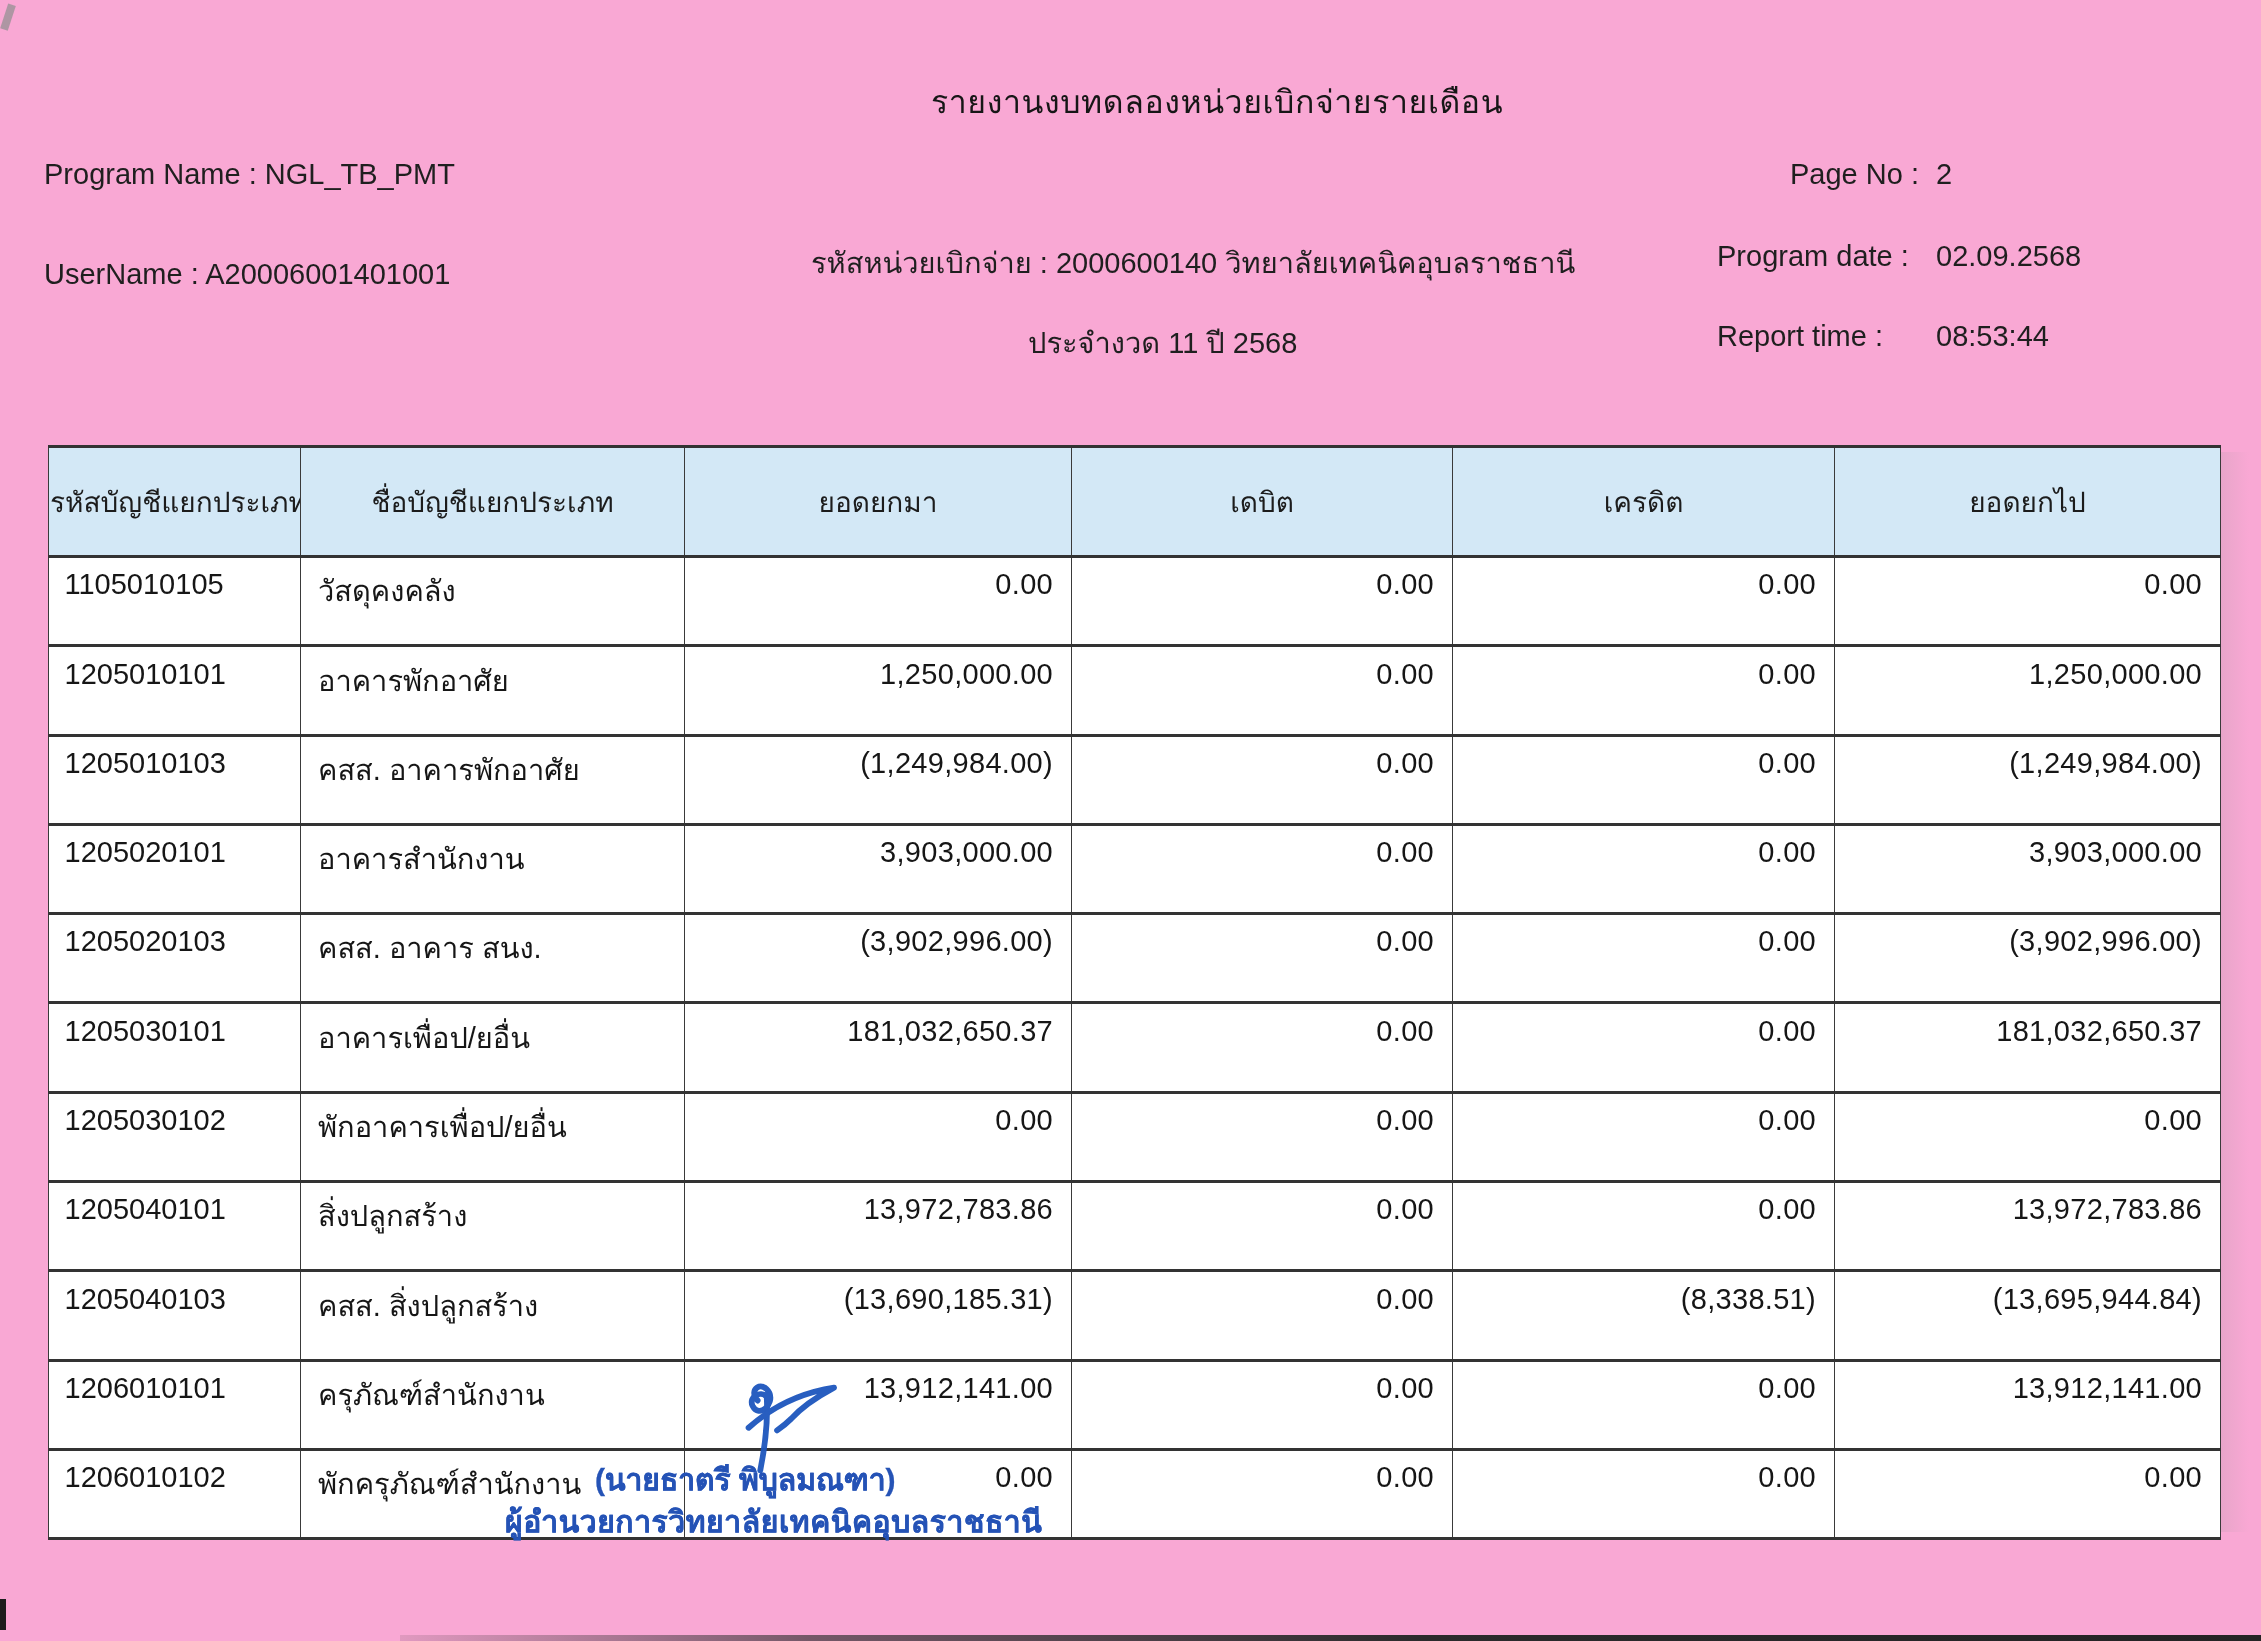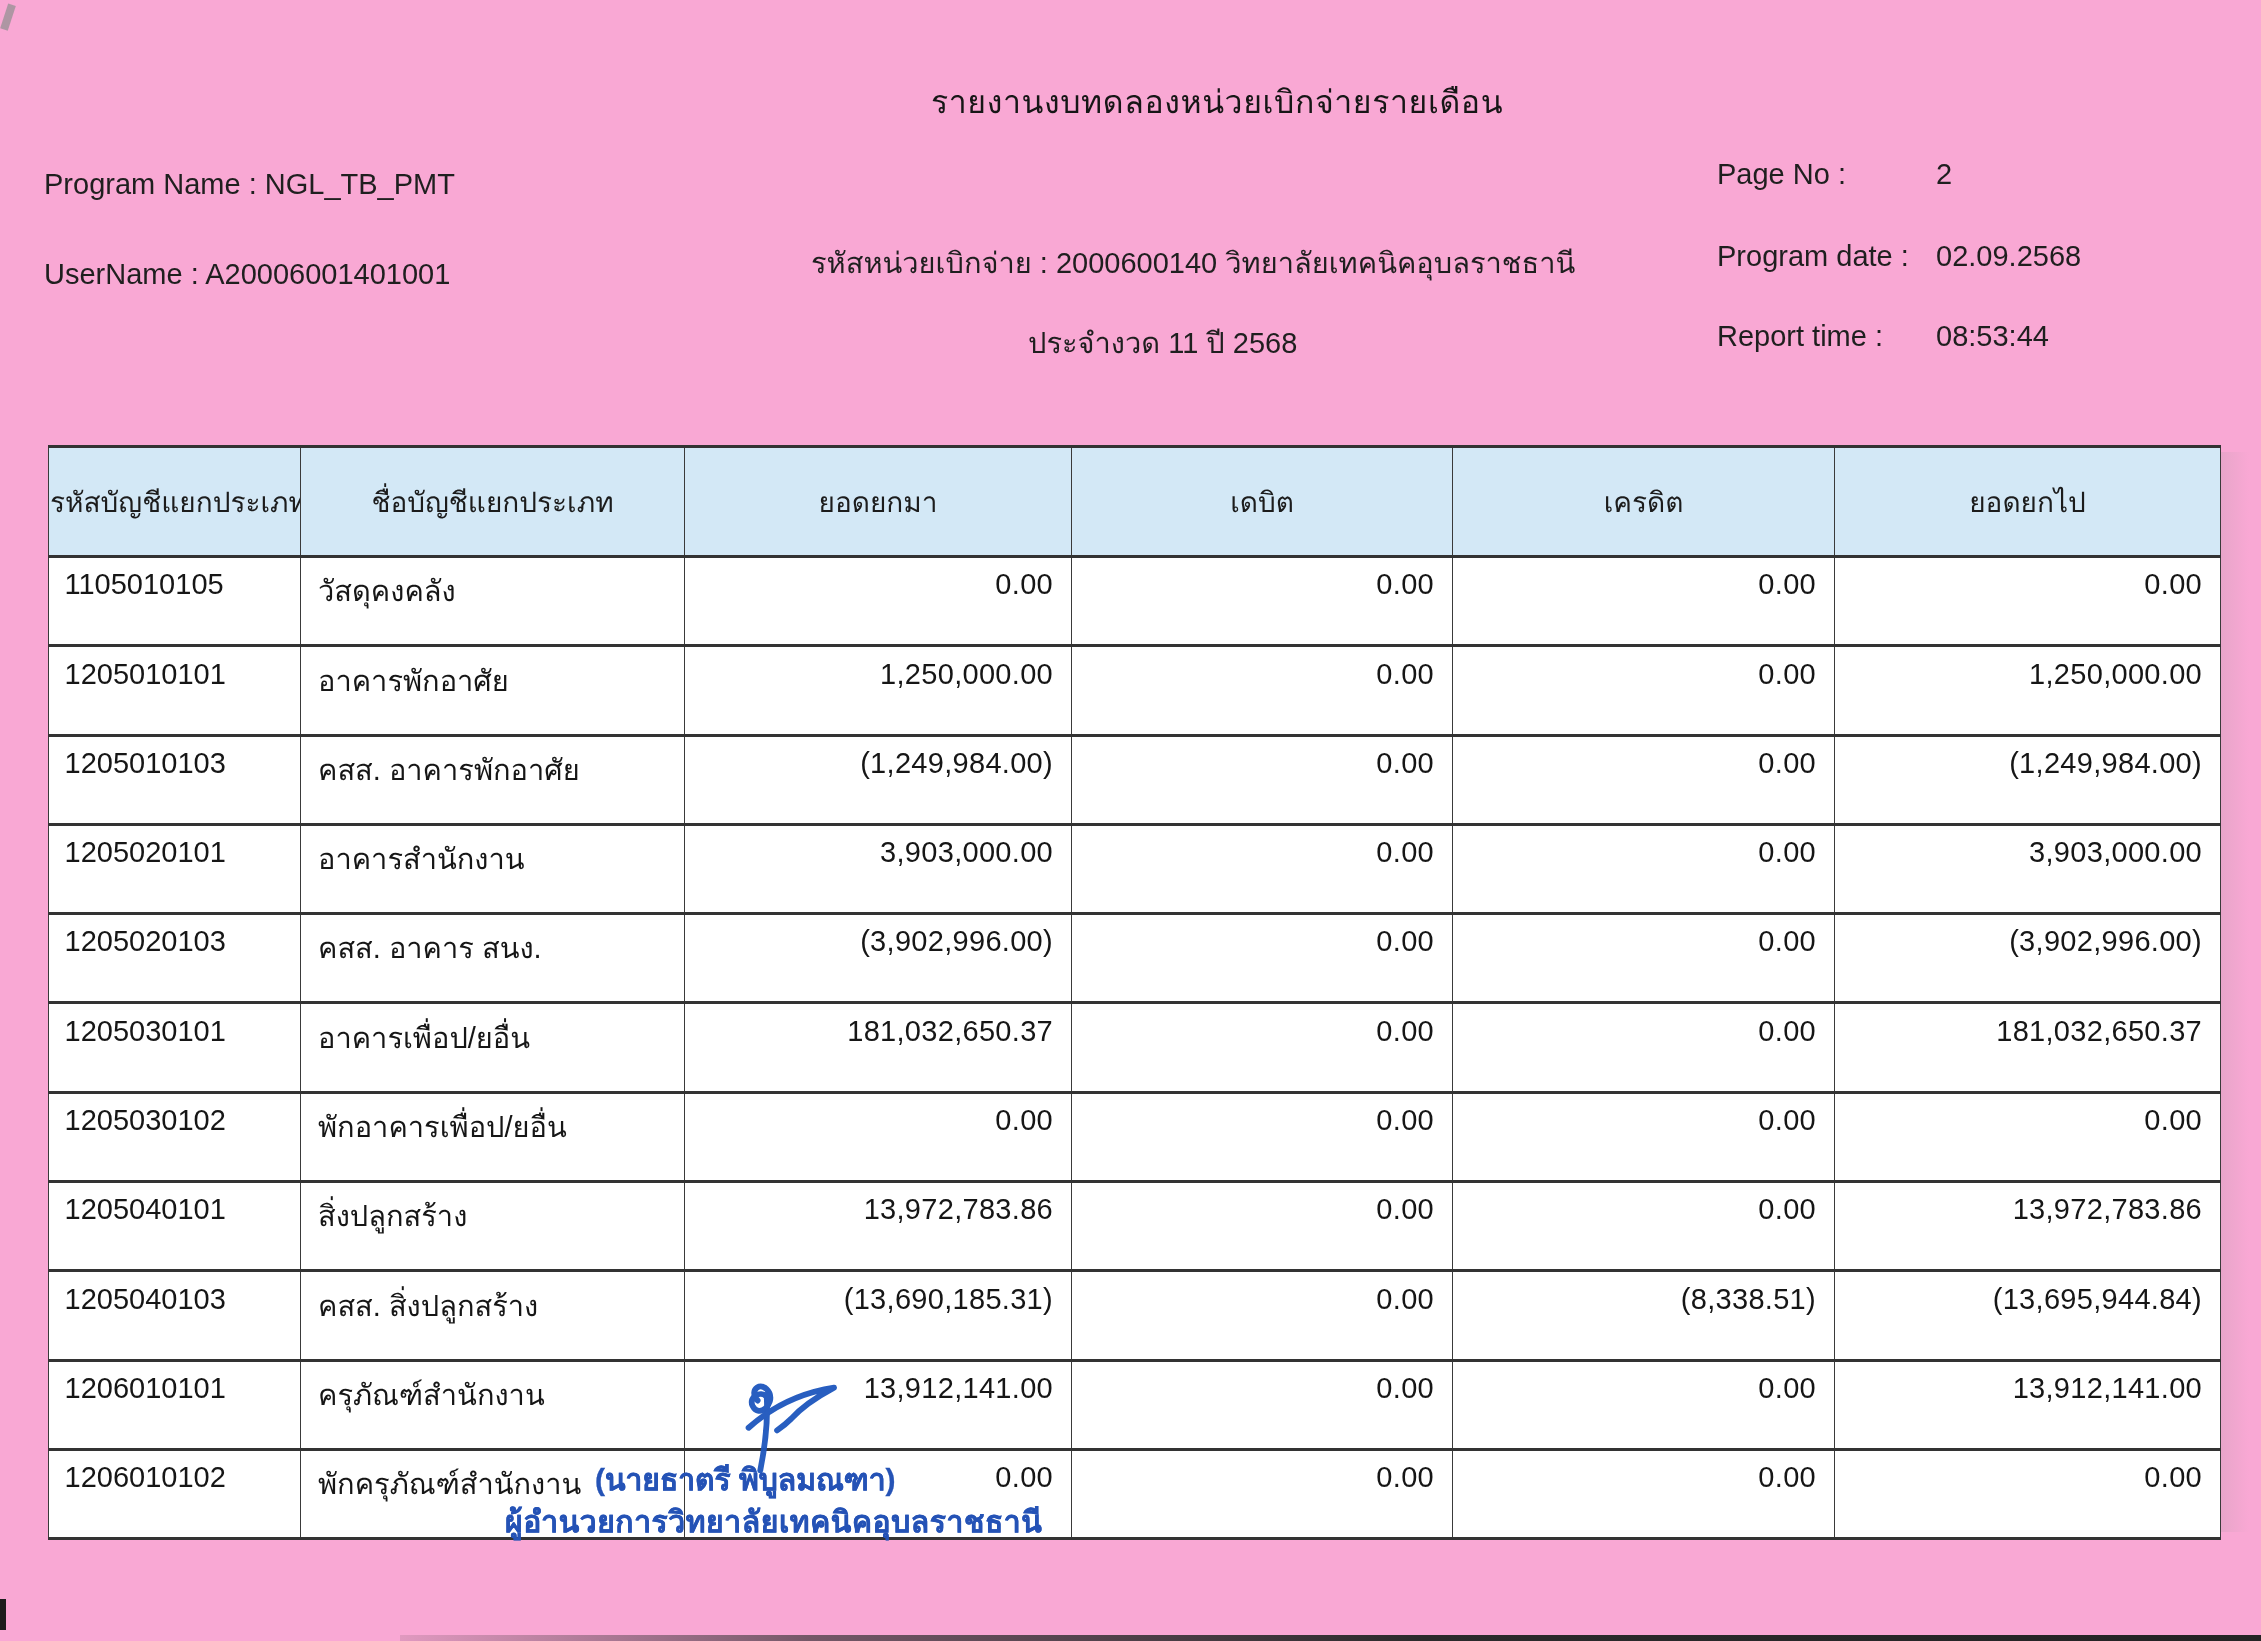--- a/index.html
+++ b/index.html
@@ -92,27 +92,27 @@
 <div class="page">
 
   <div class="art-topleft"></div>
   <div class="art-bottomleft"></div>
   <div class="art-bottomstrip"></div>
   <div class="art-rightband"></div>
   <div class="art-tableshadow"></div>
 
   <div class="abs title" style="left:931px;top:76px;">รายงานงบทดลองหน่วยเบิกจ่ายรายเดือน</div>
 
-  <div class="abs meta" style="left:44px;top:168px;">Program Name : NGL_TB_PMT</div>
+  <div class="abs meta" style="left:44px;top:158px;">Program Name : NGL_TB_PMT</div>
   <div class="abs meta" style="left:44px;top:258px;">UserName : A20006001401001</div>
 
   <div class="abs meta" style="left:811px;top:240px;">รหัสหน่วยเบิกจ่าย : 2000600140 วิทยาลัยเทคนิคอุบลราชธานี</div>
   <div class="abs meta" style="left:1028px;top:320px;">ประจำงวด 11 ปี 2568</div>
 
-  <div class="abs meta" style="left:1717px;top:158px;text-align:center;">Page No :</div>
+  <div class="abs meta" style="left:1790px;top:158px;text-align:center;">Page No :</div>
   <div class="abs meta" style="left:1936px;top:158px;">2</div>
   <div class="abs meta" style="left:1717px;top:240px;">Program date :</div>
   <div class="abs meta" style="left:1936px;top:240px;">02.09.2568</div>
   <div class="abs meta" style="left:1717px;top:320px;">Report time :</div>
   <div class="abs meta" style="left:1936px;top:320px;">08:53:44</div>
 
   <div class="tbl-wrap">
     <table class="report">
       <colgroup>
         <col class="w0">

